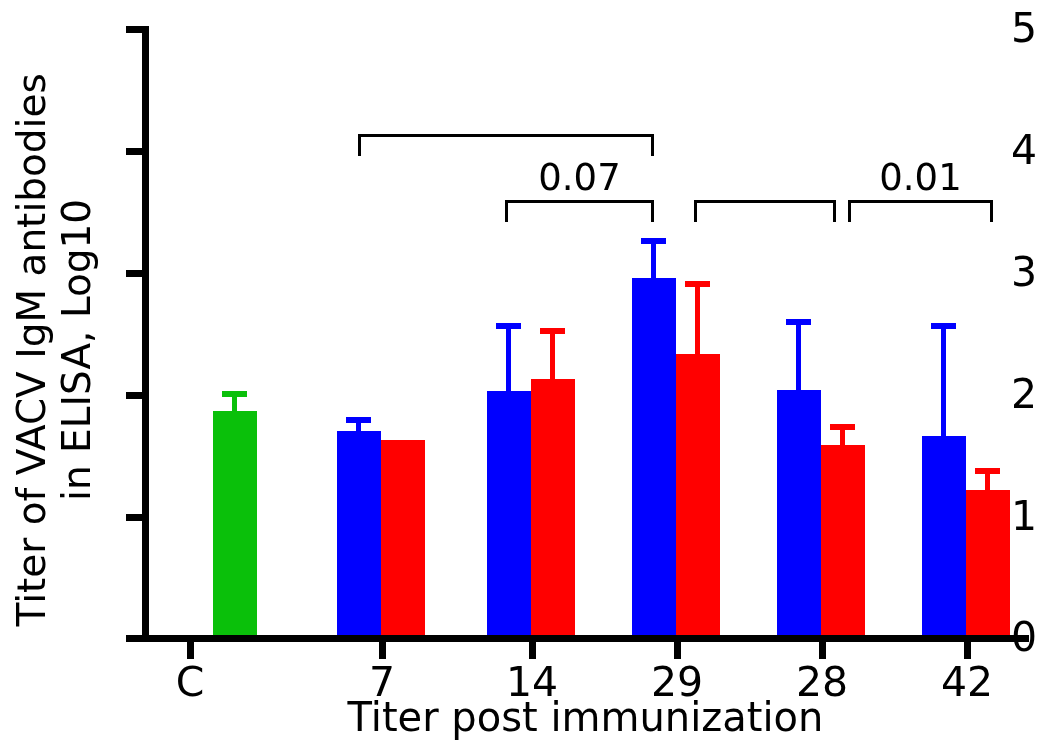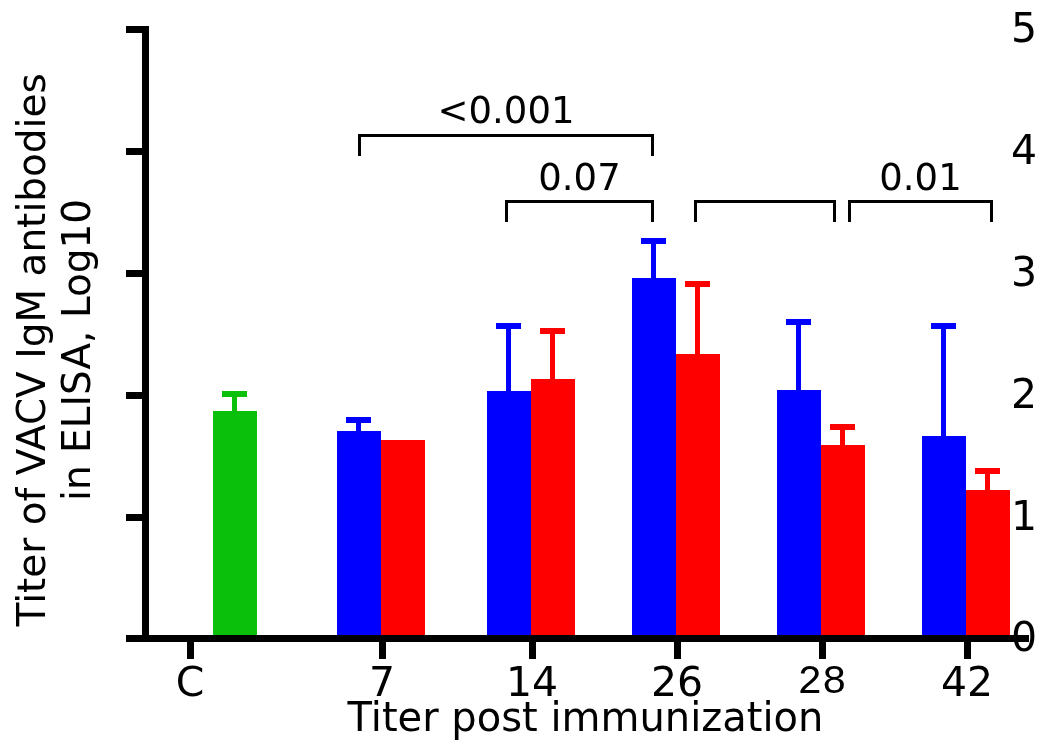--- a/index.html
+++ b/index.html
@@ -171,24 +171,24 @@
   <div class="x-tick" style="left:187px;"></div>
   <div class="x-tick-label" style="left:145px;">C</div>
 
   <div class="x-tick" style="left:379px;"></div>
   <div class="x-tick-label" style="left:337px;">7</div>
 
   <div class="x-tick" style="left:529px;"></div>
   <div class="x-tick-label" style="left:487px;">14</div>
 
   <div class="x-tick" style="left:674px;"></div>
-  <div class="x-tick-label" style="left:632px;">26</div>
+  <div class="x-tick-label" style="left:632px;">29</div>
 
   <div class="x-tick" style="left:819px;"></div>
-  <div class="x-tick-label" style="left:777px;font-family:Liberation Mono, monospace;">28</div>
+  <div class="x-tick-label" style="left:777px;">28</div>
 
   <div class="x-tick" style="left:964px;"></div>
   <div class="x-tick-label" style="left:922px;">42</div>
 
   <div id="x-axis-title">Titer post immunization</div>
 
   <div id="y-axis-title">
     <span>Titer of VACV IgM antibodies</span>
     <span class="l2">in ELISA, Log10</span>
   </div>
@@ -250,21 +250,20 @@
     <div class="cap"></div>
   </div>
 
   <div class="bar red" style="left:966px; width:44px; height:145px;"></div>
   <div class="errbar red" style="left:975px; top:468px; height:24px; width:25px;">
     <div class="stem"></div>
     <div class="cap"></div>
   </div>
 
   <div class="sig-bracket" style="left:358px; top:134px; width:296px; height:22px;"></div>
-  <div class="sig-label" style="left:356px; top:92px; width:300px;">&lt;0.001</div>
 
   <div class="sig-bracket" style="left:505px; top:200px; width:149px; height:22px;"></div>
   <div class="sig-label" style="left:503px; top:159px; width:153px;">0.07</div>
 
   <div class="sig-bracket" style="left:694px; top:200px; width:142px; height:22px;"></div>
 
   <div class="sig-bracket" style="left:848px; top:200px; width:145px; height:22px;"></div>
   <div class="sig-label" style="left:846px; top:159px; width:149px;">0.01</div>
 
 </div>

